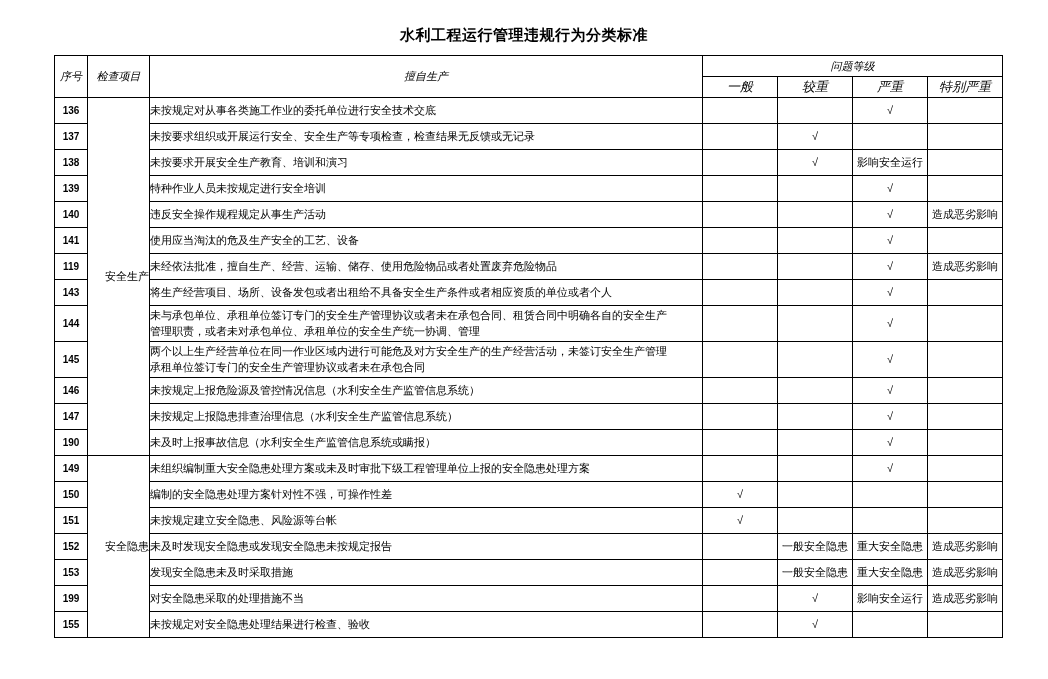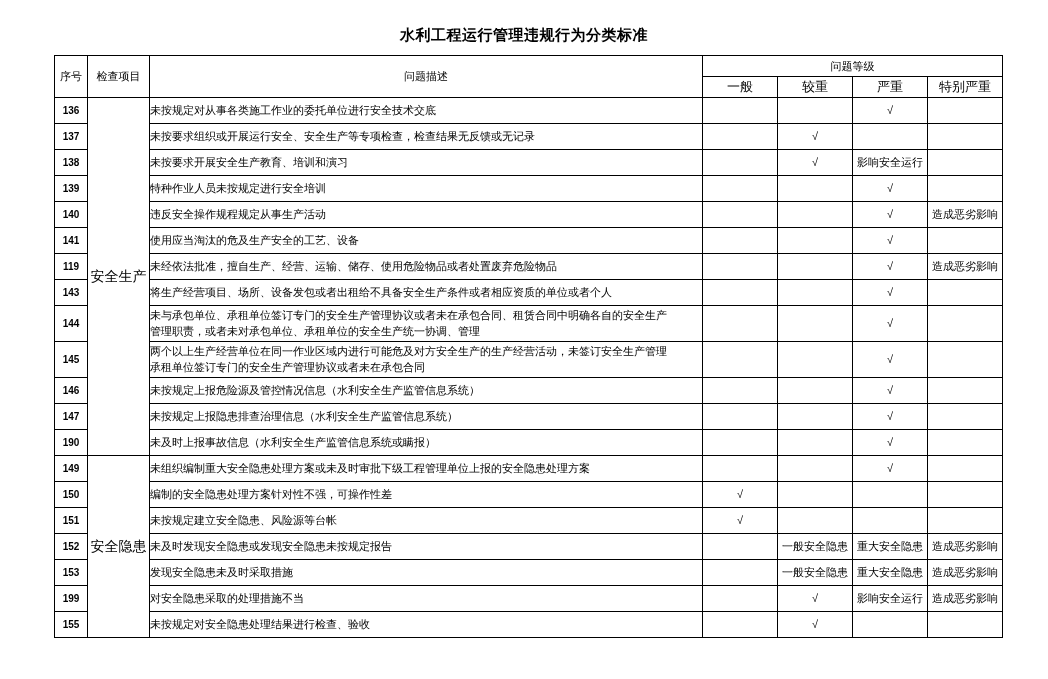--- a/index.html
+++ b/index.html
@@ -45,20 +45,21 @@
   table.std th, table.std td {
     border: 1px solid #000000;
     padding: 0;
     vertical-align: middle;
     line-height: 1.35;
   }
   table.std th {
     font-weight: normal;
     text-align: center;
     height: 20px;
+    font-style: italic;
   }
   .th-grade-group {
     height: 21px;
   }
   .th-sub {
     height: 20px;
     font-size: 13px;
   }
   .col-no   { width: 33px; }
   .col-item { width: 62px; }
@@ -68,22 +69,22 @@
   .col-g3   { width: 75px; }
   .col-g4   { width: 75px; }
 
   td.c-no {
     text-align: center;
     font-size: 10px;
     height: 25px;
     font-weight: bold;
   }
   td.c-item {
-    text-align: center;
-    font-size: 14px;
+    text-align: right;
+    font-size: 11px;
     vertical-align: middle;
   }
   td.c-desc {
     text-align: left;
     padding: 2px 4px 2px 6px;
     font-size: 11px;
   }
   td.c-mark {
     text-align: center;
     font-size: 11px;
@@ -115,21 +116,21 @@
         <col class="col-desc">
         <col class="col-g1">
         <col class="col-g2">
         <col class="col-g3">
         <col class="col-g4">
       </colgroup>
       <thead>
         <tr>
           <th rowspan="2">序号</th>
           <th rowspan="2">检查项目</th>
-          <th rowspan="2">问题描述</th>
+          <th rowspan="2">擅自生产</th>
           <th colspan="4" class="th-grade-group">问题等级</th>
         </tr>
         <tr>
           <th class="th-sub">一般</th>
           <th class="th-sub">较重</th>
           <th class="th-sub">严重</th>
           <th class="th-sub">特别严重</th>
         </tr>
       </thead>
       <tbody>

